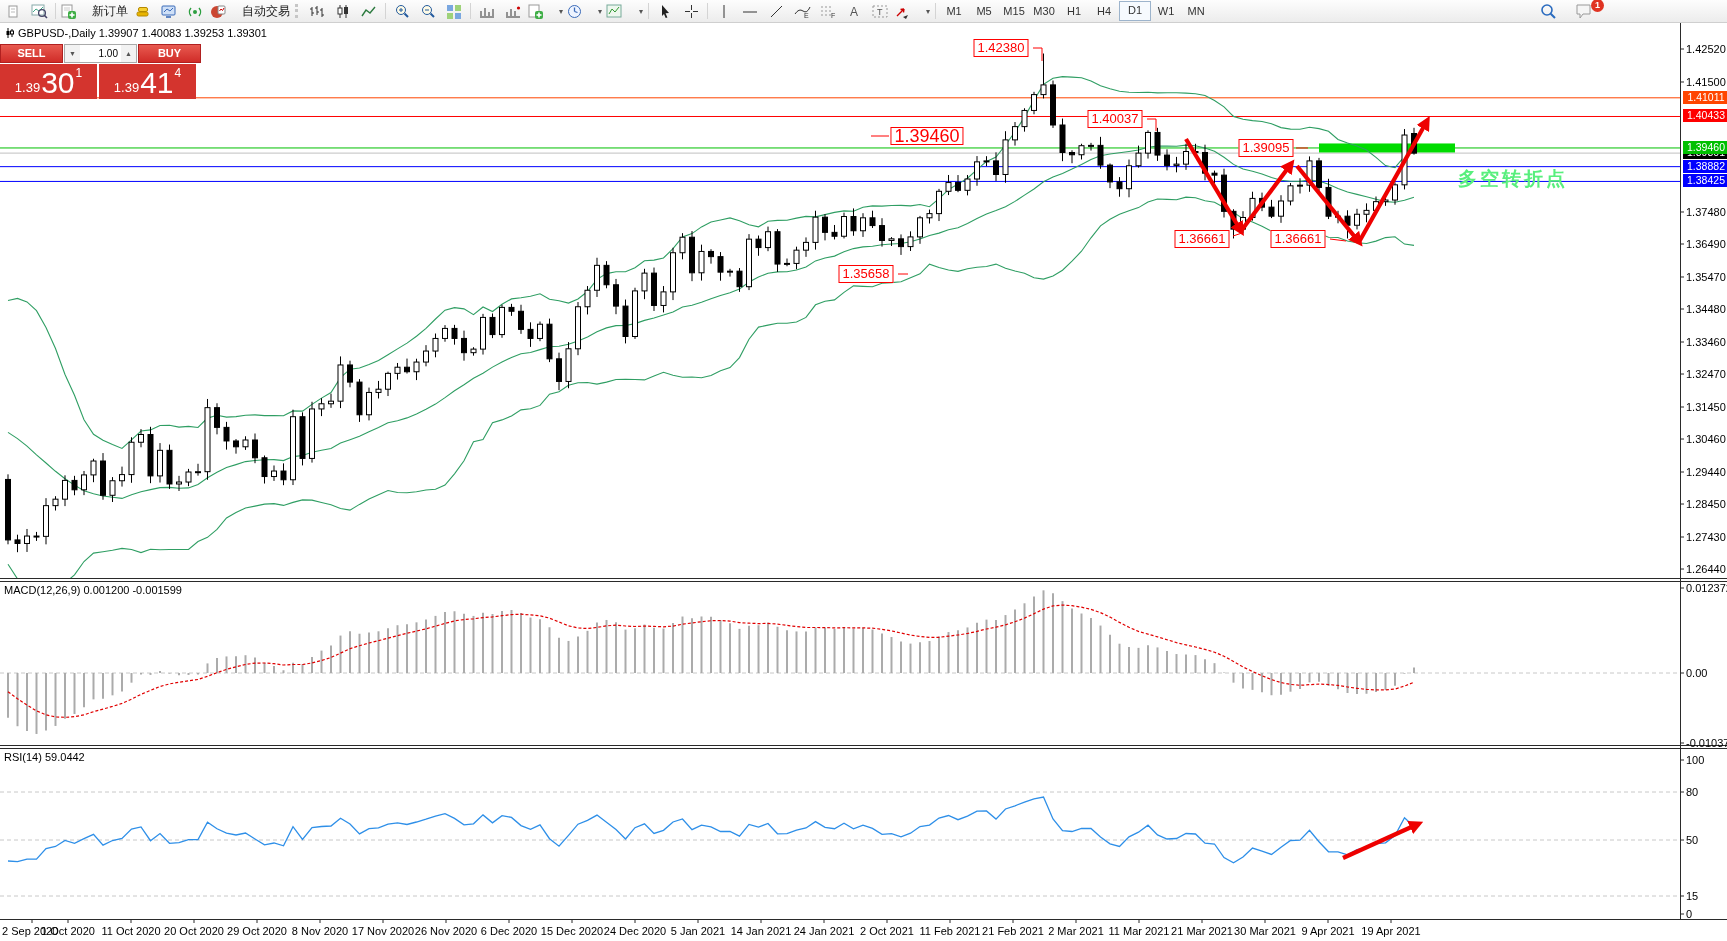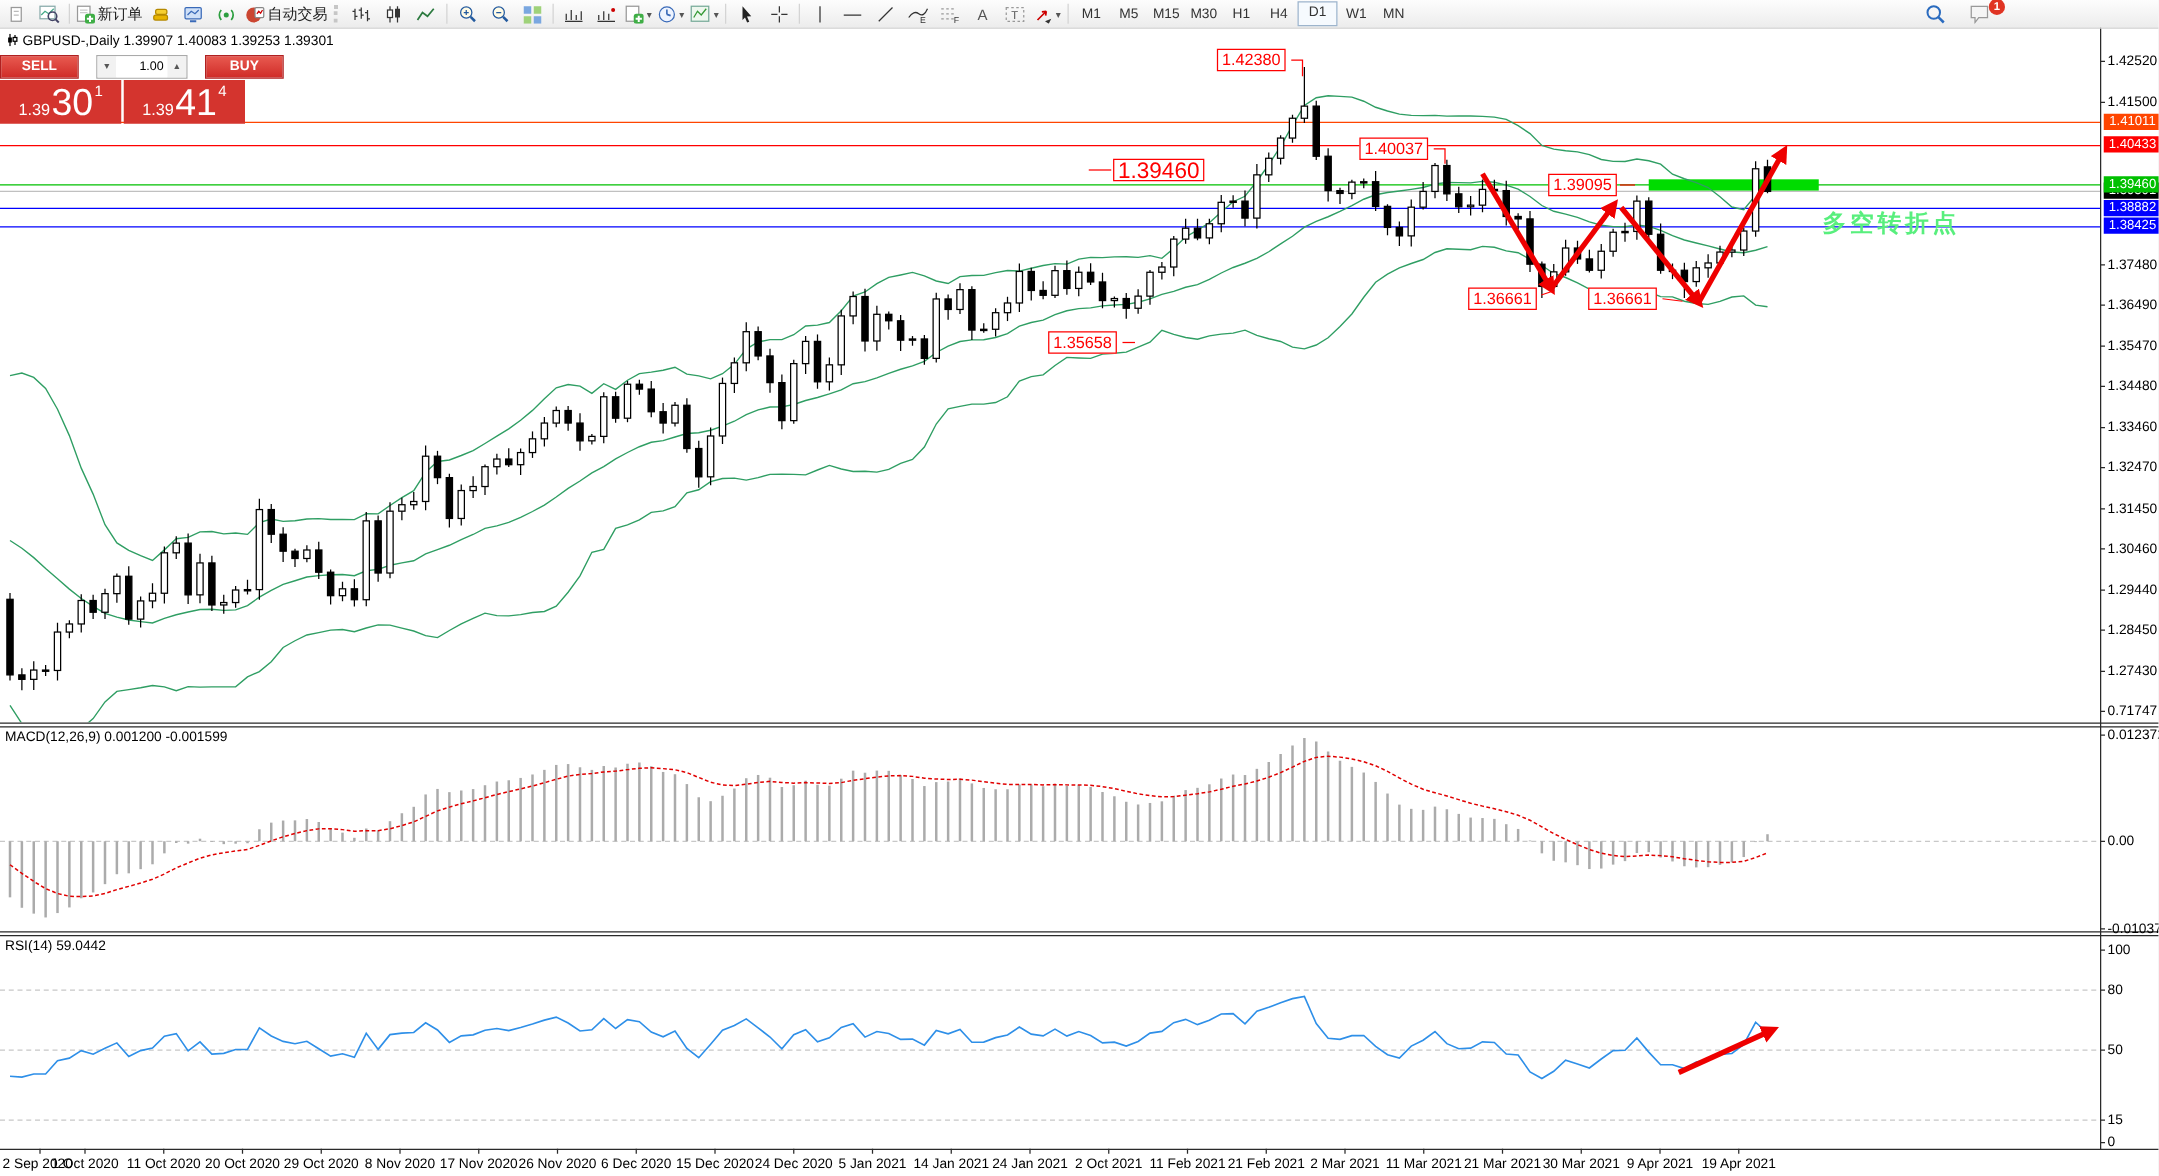--- a/index.html
+++ b/index.html
@@ -1,20 +1,20 @@
 <!DOCTYPE html>
 <html><head>
 <meta charset="utf-8">
 <style>
   html,body{margin:0;padding:0;background:#e8e8e8;font-family:"Liberation Sans",sans-serif;}
   #stage{position:relative;width:1727px;height:941px;background:#fff;overflow:hidden;}
   
   .toolbar{position:absolute;left:0;top:0;width:1727px;height:22px;background:linear-gradient(#fdfdfd,#ececec);
     border-bottom:1px solid #cfcfcf;display:flex;align-items:center;z-index:10;font-size:11px;color:#333;}
-  .tb{height:20px;min-width:22px;display:flex;align-items:center;justify-content:center;gap:2px;padding:0 2px;cursor:default;}
+  .tb{height:20px;min-width:22px;display:flex;align-items:center;justify-content:center;gap:16px;padding:0 2px;cursor:default;}
   .tb .cn{font-size:12px;color:#222;white-space:nowrap;}
   .grip{width:3px;height:14px;border-left:3px dotted #c6c6c6;margin:0 3px;}
   .vdiv{width:1px;height:16px;background:#d4d4d4;margin:0 3px;}
   .caret{font-size:8px;color:#555;}
   .tf{min-width:22px;height:18px;line-height:18px;text-align:center;padding:0 4px;color:#333;}
   .tf.active{border:1px solid #9db4cc;background:#f6fafe;line-height:16px;}
   .tb-right{position:absolute;right:130px;top:0;height:22px;display:flex;align-items:center;gap:10px;}
   .badge{position:absolute;right:-7px;top:-2px;width:13px;height:13px;border-radius:50%;background:#e03423;color:#fff;
     font-size:9px;line-height:13px;text-align:center;font-weight:bold;}
   
@@ -23,21 +23,21 @@
   .lbl{position:absolute;font-size:11px;color:#000;z-index:4;white-space:nowrap;}
   .axlbl{position:absolute;left:1683px;width:46px;height:13px;font-size:10.5px;line-height:13px;text-align:center;
     color:#fff;z-index:5;white-space:nowrap;}
   .sep{position:absolute;left:0;width:1727px;height:2px;background:#fff;border-top:1px solid #2a2a2a;border-bottom:1px solid #2a2a2a;z-index:3;}
   .vaxis{position:absolute;left:1680px;top:22px;width:1px;height:898px;background:#2a2a2a;z-index:3;}
   .callout{position:absolute;transform:translate(-50%,-50%);background:#fff;border:1px solid #ff0000;color:#ff0000;
     padding:0 3px;font-size:13px;line-height:16px;white-space:nowrap;z-index:6;}
   .note{position:absolute;font-size:19px;font-weight:bold;letter-spacing:3px;z-index:6;}
   
   .ocp{position:absolute;left:0;top:44px;width:196px;z-index:7;font-family:"Liberation Sans",sans-serif;}
-  .ocp-row{display:flex;height:19px;gap:14px;margin-bottom:1px;}
+  .ocp-row{display:flex;height:19px;gap:1px;margin-bottom:1px;}
   .ocp-btn{flex:0 0 61px;background:linear-gradient(#e85a50,#d02c28);color:#fff;border:1px solid #b02020;
     font-size:11px;font-weight:bold;text-align:center;line-height:17px;}
   .vol{flex:1;display:flex;background:#fff;border:1px solid #aaa;}
   .vol button{width:15px;border:none;background:#f2f2f2;color:#555;font-size:7px;padding:0;}
   .vol input{width:36px;flex:1;border:none;font-size:10px;text-align:right;padding-right:3px;outline:none;color:#000;}
   .ocp-prices{display:flex;gap:2px;height:35px;}
   .pbox{flex:1;background:#d4342e;color:#fff;position:relative;display:flex;align-items:flex-end;justify-content:center;padding-bottom:1px;}
   .pbox .small{font-size:13px;margin-right:1px;line-height:20px;}
   .pbox .big{font-size:30px;line-height:30px;font-weight:normal;}
   .pbox .sup{font-size:12px;vertical-align:top;line-height:12px;margin-left:1px;align-self:flex-start;margin-top:3px;}
@@ -873,21 +873,21 @@
     <div class="lbl" style="left: 1686px; top: 238.01px;">1.36490</div>
     <div class="lbl" style="left: 1686px; top: 270.997px;">1.35470</div>
     <div class="lbl" style="left: 1686px; top: 303.014px;">1.34480</div>
     <div class="lbl" style="left: 1686px; top: 336px;">1.33460</div>
     <div class="lbl" style="left: 1686px; top: 368.017px;">1.32470</div>
     <div class="lbl" style="left: 1686px; top: 401.004px;">1.31450</div>
     <div class="lbl" style="left: 1686px; top: 433.02px;">1.30460</div>
     <div class="lbl" style="left: 1686px; top: 466.007px;">1.29440</div>
     <div class="lbl" style="left: 1686px; top: 498.024px;">1.28450</div>
     <div class="lbl" style="left: 1686px; top: 531.011px;">1.27430</div>
-    <div class="lbl" style="left: 1686px; top: 563.027px;">0.71747</div>
+    <div class="lbl" style="left: 1686px; top: 563.027px;">1.26440</div>
     <div class="axlbl" style="top: 146.102px; background: rgb(0, 0, 0); color: rgb(255, 255, 255); z-index: 4;">1.39301</div>
     <div class="axlbl" style="top: 90.8011px; background: rgb(255, 69, 0); color: rgb(255, 255, 255); z-index: 5;">1.41011</div>
     <div class="axlbl" style="top: 109.494px; background: rgb(255, 0, 0); color: rgb(255, 255, 255); z-index: 5;">1.40433</div>
     <div class="axlbl" style="top: 140.96px; background: rgb(0, 192, 0); color: rgb(255, 255, 255); z-index: 5;">1.39460</div>
     <div class="axlbl" style="top: 159.653px; background: rgb(0, 0, 255); color: rgb(255, 255, 255); z-index: 5;">1.38882</div>
     <div class="axlbl" style="top: 174.432px; background: rgb(0, 0, 255); color: rgb(255, 255, 255); z-index: 5;">1.38425</div>
     <div class="lbl" style="left: 1686px; top: 582px;">0.012372</div>
     <div class="lbl" style="left: 1686px; top: 667px;">0.00</div>
     <div class="lbl" style="left: 1686px; top: 737px;">-0.010374</div>
     <div class="lbl" style="left: 1686px; top: 754px;">100</div>

